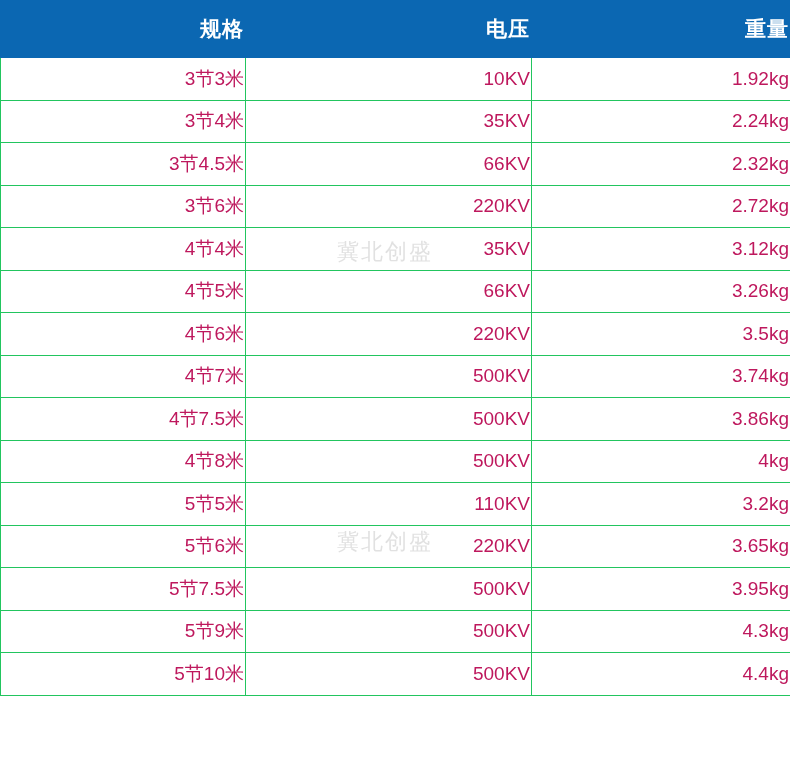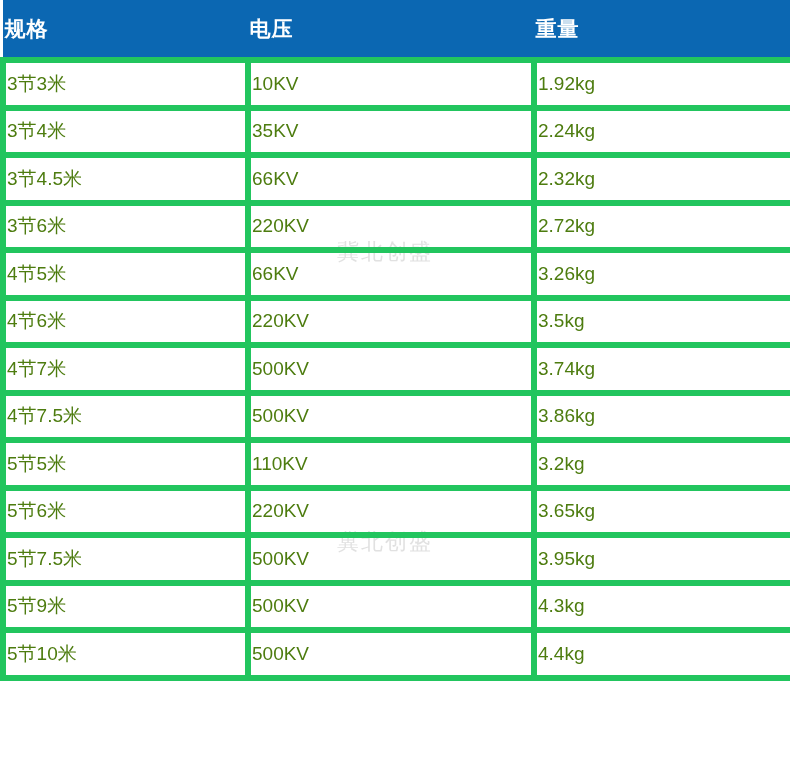--- a/index.html
+++ b/index.html
@@ -29,33 +29,33 @@
   table.spec-table col.c1 { width: 245px; }
   table.spec-table col.c2 { width: 286px; }
   table.spec-table col.c3 { width: 259px; }
 
   table.spec-table thead th {
     background: #0b67b2;
     color: #ffffff;
     font-size: 21px;
     font-weight: bold;
     height: 54px;
-    text-align: left;
+    text-align: right;
     vertical-align: middle;
     border: 1px solid #0b67b2;
     letter-spacing: 1px;
     margin-left: 34px;
   }
   table.spec-table tbody td {
     height: 39.5px;
     font-size: 19px;
-    color: #4d7c0f;
-    text-align: left;
+    color: #be185d;
+    text-align: right;
     vertical-align: middle;
-    border: 6px solid #22c55e;
+    border: 1px solid #22c55e;
     background: transparent;
   }
   .watermark {
     position: absolute;
     z-index: 1;
     color: #c9c9c9;
     opacity: 0.55;
     font-size: 22px;
     letter-spacing: 2px;
     white-space: nowrap;
@@ -101,38 +101,48 @@
         <td>3节4.5米</td>
         <td>66KV</td>
         <td>2.32kg</td>
       </tr>
       <tr>
         <td>3节6米</td>
         <td>220KV</td>
         <td>2.72kg</td>
       </tr>
       <tr>
+        <td>4节4米</td>
+        <td>35KV</td>
+        <td>3.12kg</td>
+      </tr>
+      <tr>
         <td>4节5米</td>
         <td>66KV</td>
         <td>3.26kg</td>
       </tr>
       <tr>
         <td>4节6米</td>
         <td>220KV</td>
         <td>3.5kg</td>
       </tr>
       <tr>
         <td>4节7米</td>
         <td>500KV</td>
         <td>3.74kg</td>
       </tr>
       <tr>
         <td>4节7.5米</td>
         <td>500KV</td>
         <td>3.86kg</td>
+      </tr>
+      <tr>
+        <td>4节8米</td>
+        <td>500KV</td>
+        <td>4kg</td>
       </tr>
       <tr>
         <td>5节5米</td>
         <td>110KV</td>
         <td>3.2kg</td>
       </tr>
       <tr>
         <td>5节6米</td>
         <td>220KV</td>
         <td>3.65kg</td>

